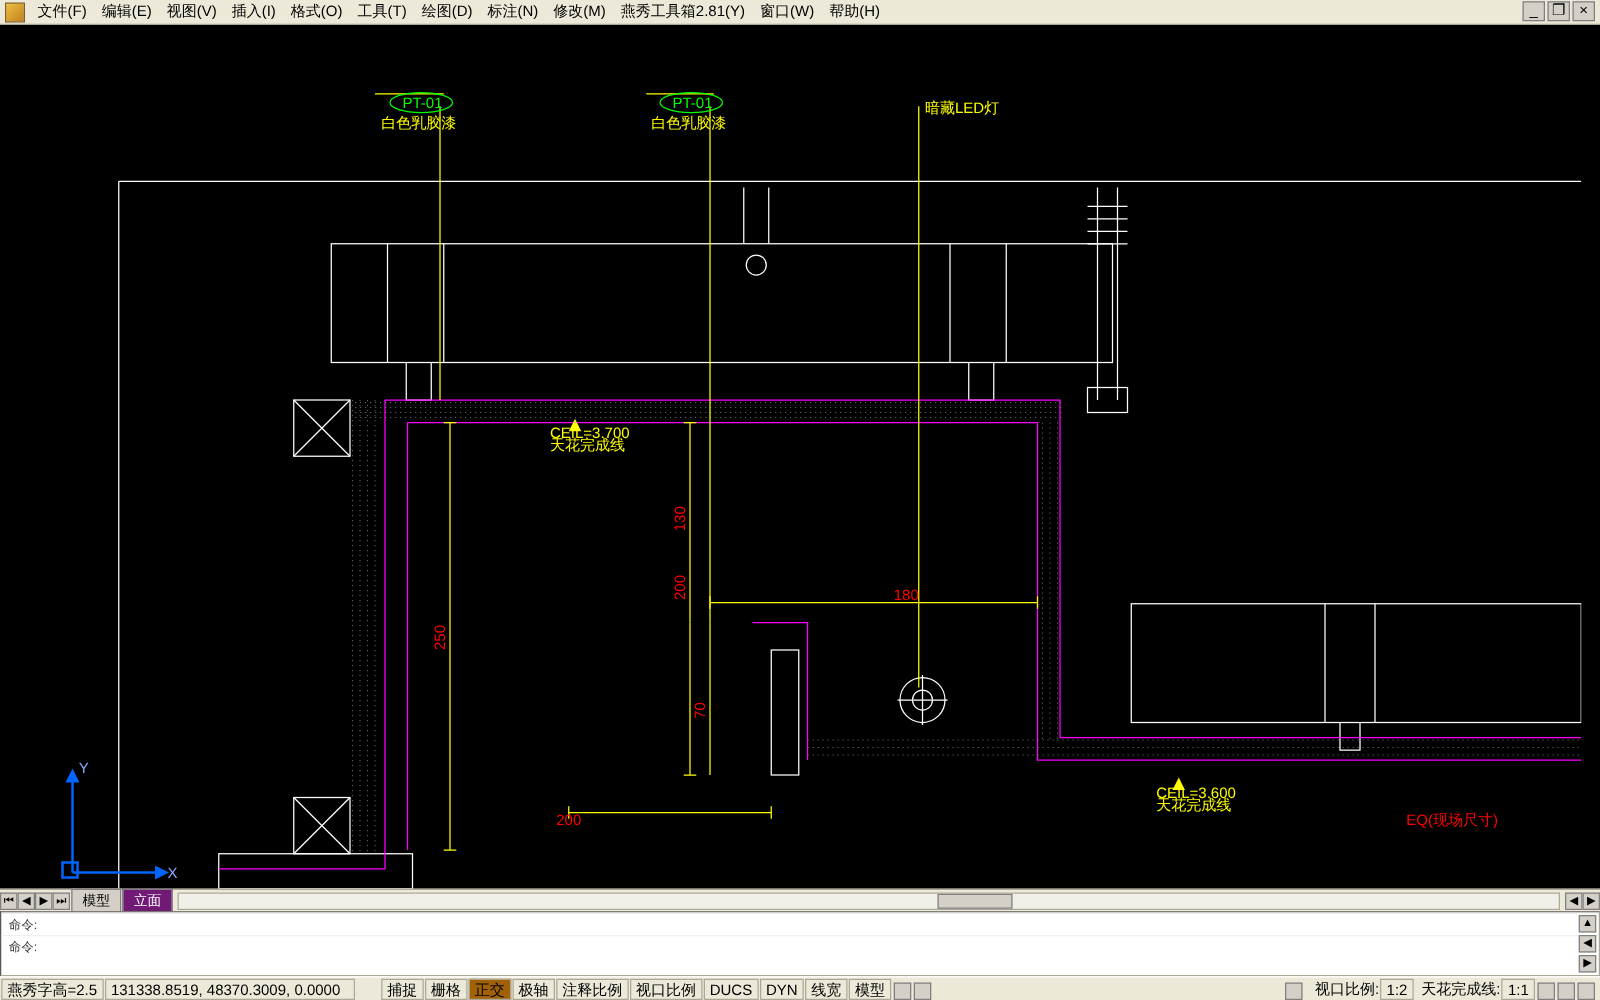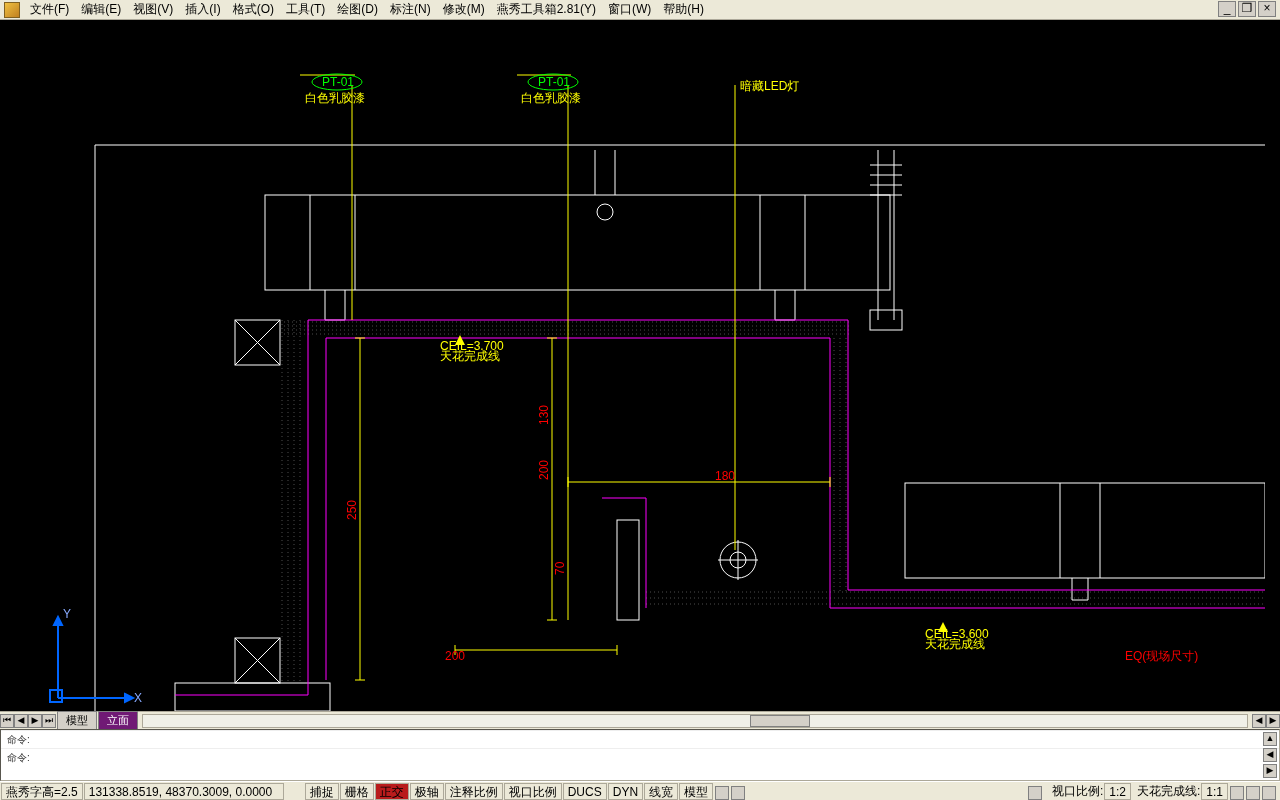--- a/index.html
+++ b/index.html
@@ -182,21 +182,21 @@
     <div>▶</div>
   </div>
 </div>
 
 <div class="statusbar">
   <div class="cell">燕秀字高=2.5</div>
   <div class="cell" style="width:200px">131338.8519, 48370.3009, 0.0000</div>
   <div style="width:20px"></div>
   <div class="cell">捕捉</div>
   <div class="cell">栅格</div>
-  <div class="cell" style="background:#b91c1c">正交</div>
+  <div class="cell" style="background:#a16207">正交</div>
   <div class="cell">极轴</div>
   <div class="cell">注释比例</div>
   <div class="cell">视口比例</div>
   <div class="cell">DUCS</div>
   <div class="cell">DYN</div>
   <div class="cell">线宽</div>
   <div class="cell">模型</div>
   <div class="sb-icon"></div>
   <div class="sb-icon"></div>
   <div class="spacer"></div>

